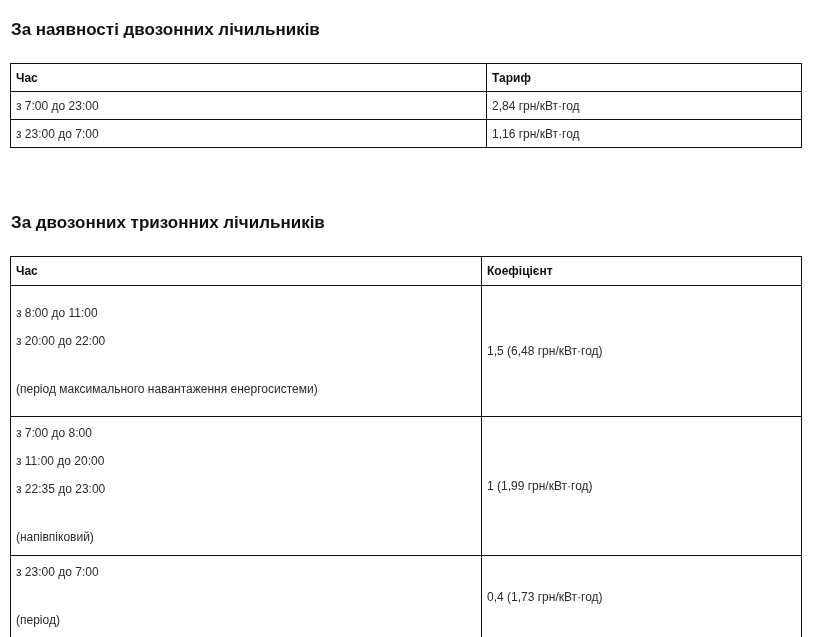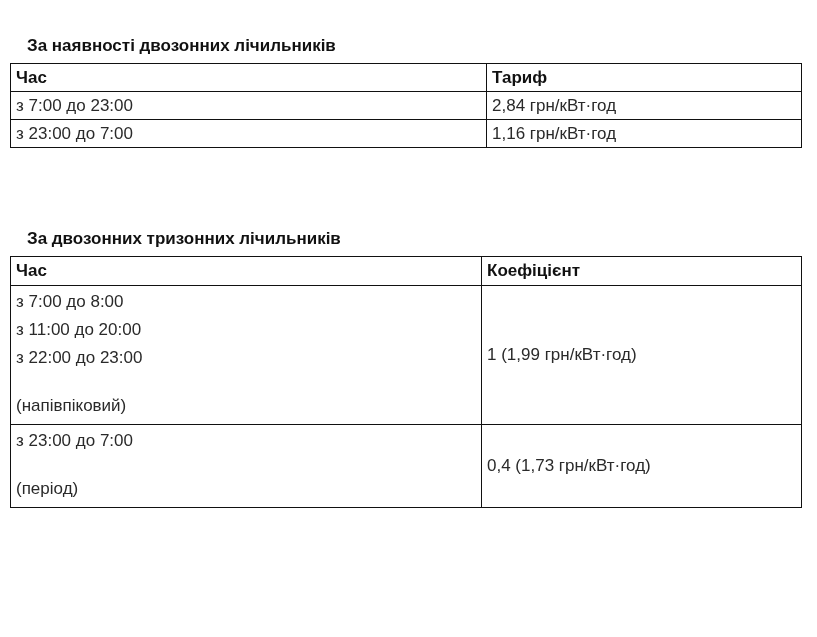--- a/index.html
+++ b/index.html
@@ -1,27 +1,27 @@
 <!DOCTYPE html>
 <html><head>
 <meta charset="utf-8">
 <style>
   html, body { margin: 0; padding: 0; background: #ffffff; }
   body {
     width: 817px; height: 637px; position: relative; overflow: hidden;
     font-family: "Liberation Sans", sans-serif; color: #222222;
   }
   .heading {
-    position: absolute; left: 11px; margin: 16px;
+    position: absolute; left: 11px; margin: 0;
     font-size: 17px; font-weight: bold; color: #111111; line-height: 20px;
   }
   table.tariff {
     position: absolute; left: 10px; width: 791px;
     border-collapse: collapse; table-layout: fixed;
-    font-size: 17px; line-height: 20px;
+    font-size: 12px; line-height: 20px;
   }
   table.tariff th, table.tariff td {
     border: 1px solid #111111; padding: 3px 4px 3px 5px;
     text-align: left; vertical-align: middle;
   }
   table.tariff th { font-weight: bold; color: #111111; }
   table.tariff td { color: #2a2a2a; }
   .line { display: block; height: 28px; line-height: 26px; }
   .line.gap { height: 20px; }
   .cell-multi { padding-top: 0; padding-bottom: 0; }
@@ -63,23 +63,32 @@
     </colgroup>
   <thead>
     <tr style="height:29px;">
       <th>Час</th>
       <th>Коефіцієнт</th>
     </tr>
   </thead>
   <tbody>
     <tr style="height:131px;">
       <td class="cell-multi">
+        <span class="line">з 8:00 до 11:00</span>
+        <span class="line">з 20:00 до 22:00</span>
+        <span class="line gap"></span>
+        <span style="display:block; line-height:26px;">(період максимального навантаження енергосистеми)</span>
+      </td>
+      <td>1,5 (6,48 грн/кВт·год)</td>
+    </tr>
+    <tr style="height:131px;">
+      <td class="cell-multi">
         <span class="line">з 7:00 до 8:00</span>
         <span class="line">з 11:00 до 20:00</span>
-        <span class="line">з 22:00 до 23:00</span>
+        <span class="line">з 22:35 до 23:00</span>
         <span class="line gap"></span>
         <span class="line">(напівпіковий)</span>
       </td>
       <td>1 (1,99 грн/кВт·год)</td>
     </tr>
     <tr style="height:76px;">
       <td class="cell-multi">
         <span class="line">з 23:00 до 7:00</span>
         <span class="line gap"></span>
         <span class="line">(період)</span>

